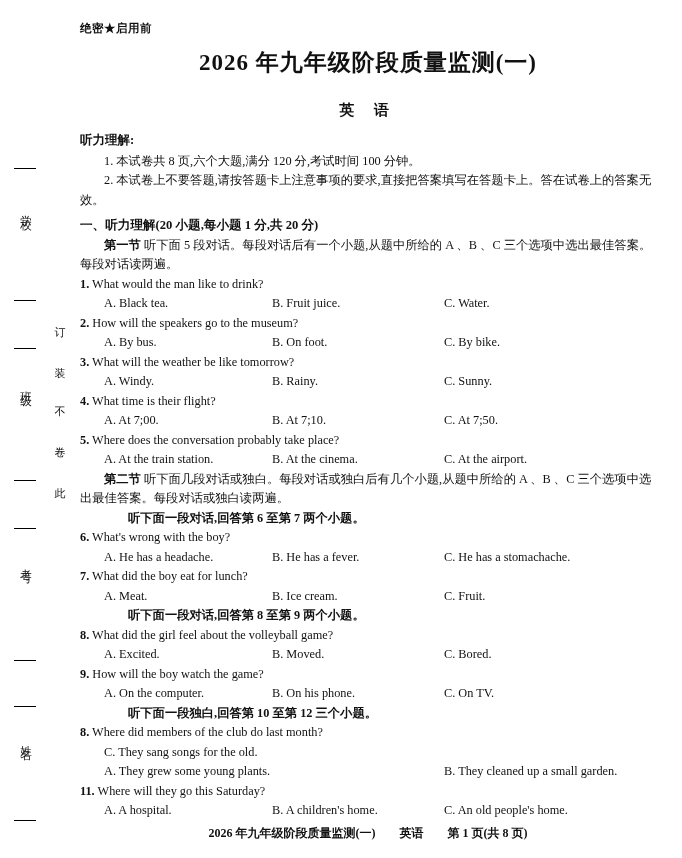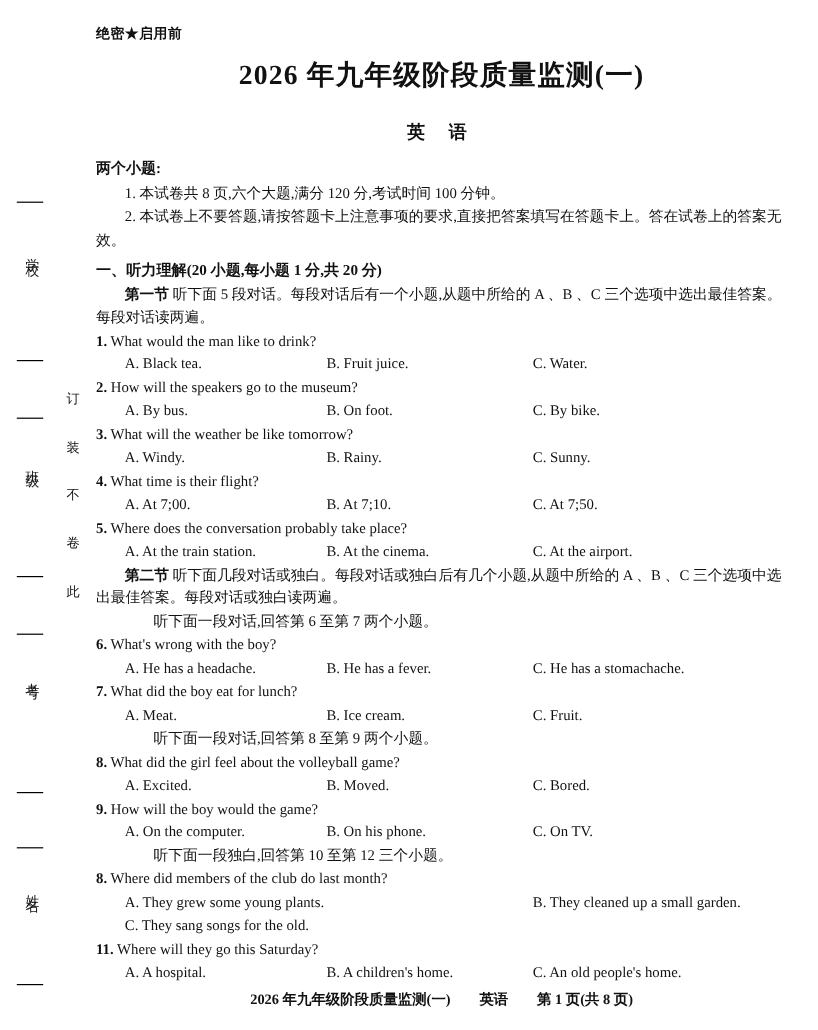--- a/index.html
+++ b/index.html
@@ -122,20 +122,21 @@
     line-height: 19.5px;
   }
   .opt-a { position: absolute; left: 24px; }
   .opt-b { position: absolute; left: 192px; }
   .opt-c { position: absolute; left: 364px; }
   .opt-b-wide { position: absolute; left: 364px; }
   .center-note {
     text-indent: 48px;
     font-size: 12.3px;
     line-height: 19.5px;
+    font-weight: bold;
   }
   .footer {
     position: absolute;
     left: 0;
     top: 822px;
     width: 580px;
     text-align: center;
     font-size: 12px;
     font-weight: bold;
   }
@@ -170,21 +171,21 @@
   </div>
 
   <div class="content">
 
     <div class="secret">绝密★启用前</div>
     <div class="maintitle">2026 年九年级阶段质量监测(一)</div>
     <div class="subject">英  语</div>
 
     <div class="body-area">
 
-      <p class="notes-head">两个小题:</p>
+      <p class="notes-head">听力理解:</p>
       <p class="indent1">1. 本试卷共 8 页,六个大题,满分 120 分,考试时间 100 分钟。</p>
       <p class="indent1">2. 本试卷上不要答题,请按答题卡上注意事项的要求,直接把答案填写在答题卡上。答在试卷上的答案无效。</p>
 
       <p class="sec-head">一、听力理解(20 小题,每小题 1 分,共 20 分)</p>
 
       <p class="indent1">
         <span style="font-weight:bold;">第一节</span>
         <span>听下面 5 段对话。每段对话后有一个小题,从题中所给的 A 、B 、C 三个选项中选出最佳答案。每段对话读两遍。</span>
       </p>
 
@@ -272,40 +273,40 @@
         <span>What did the girl feel about the volleyball game?</span>
       </p>
       <div class="opts">
         <span class="opt-a">A. Excited.</span>
         <span class="opt-b">B. Moved.</span>
         <span class="opt-c">C. Bored.</span>
       </div>
 
       <p class="qline">
         <span class="qnum">9.</span>
-        <span>How will the boy would the game?</span>
+        <span>How will the boy watch the game?</span>
       </p>
       <div class="opts">
         <span class="opt-a">A. On the computer.</span>
         <span class="opt-b">B. On his phone.</span>
         <span class="opt-c">C. On TV.</span>
       </div>
 
       <p class="center-note">听下面一段独白,回答第 10 至第 12 三个小题。</p>
 
       <p class="qline">
         <span class="qnum">8.</span>
         <span>Where did members of the club do last month?</span>
       </p>
       <div class="opts">
+        <span class="opt-a">C. They sang songs for the old.</span>
+      </div>
+      <div class="opts">
         <span class="opt-a">A. They grew some young plants.</span>
         <span class="opt-b-wide">B. They cleaned up a small garden.</span>
-      </div>
-      <div class="opts">
-        <span class="opt-a">C. They sang songs for the old.</span>
       </div>
 
       <p class="qline">
         <span class="qnum">11.</span>
         <span>Where will they go this Saturday?</span>
       </p>
       <div class="opts">
         <span class="opt-a">A. A hospital.</span>
         <span class="opt-b">B. A children's home.</span>
         <span class="opt-c">C. An old people's home.</span>

